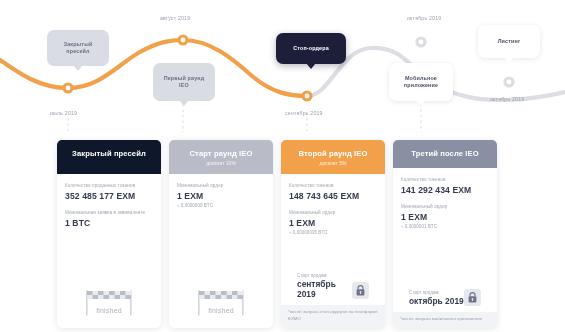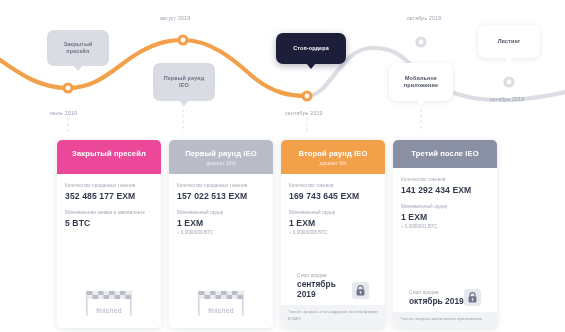--- a/index.html
+++ b/index.html
@@ -114,21 +114,21 @@
     display: flex;
     flex-direction: column;
     position: relative;
   }
 
   .card-header {
     padding: 9px 5px 8px 5px;
     text-align: center;
     color: #ffffff;
   }
-  .card-header.grey-light { background: #ec4899; }
+  .card-header.grey-light { background: #0f172a; }
   .card-header.grey-mid   { background: #b9bcc6; }
   .card-header.orange     { background: #f3a04a; }
   .card-header.grey-blue  { background: #8a90a3; }
 
   .card-title {
     font-size: 7.6px;
     font-weight: 700;
     letter-spacing: 0.1px;
     display: block;
   }
@@ -291,21 +291,21 @@
       <span class="card-title">Закрытый пресейл</span>
       <span class="card-discount hidden-text">дисконт 15%</span>
     </div>
     <div class="card-body">
       <div class="field-block">
         <span class="field-label">Количество проданных токенов</span>
         <span class="field-value">352 485 177 EXM</span>
       </div>
       <div class="field-block">
         <span class="field-label">Минимальная заявка в эквиваленте</span>
-        <span class="field-value">5 BTC</span>
+        <span class="field-value">1 BTC</span>
       </div>
       <div class="finished-wrap">
         <svg class="flag-graphic" width="54" height="26" viewBox="0 0 54 26">
           <rect x="4" y="0.5" width="1.6" height="25" fill="#d3d6dd"></rect>
           <rect x="48" y="0.5" width="1.6" height="25" fill="#d3d6dd"></rect>
           <g>
             <rect x="5" y="1" width="44" height="4" fill="#e9ebef"></rect>
             <rect x="5" y="5" width="44" height="4" fill="#e9ebef"></rect>
             <rect x="5" y="1" width="5.5" height="4" fill="#b9bdc7"></rect>
             <rect x="16" y="1" width="5.5" height="4" fill="#b9bdc7"></rect>
@@ -317,28 +317,24 @@
             <rect x="43.5" y="5" width="5.5" height="4" fill="#b9bdc7"></rect>
           </g>
         </svg>
         <span class="finished-text">finished</span>
       </div>
     </div>
   </div>
 
   <div class="card">
     <div class="card-header grey-mid">
-      <span class="card-title">Первый раунд IEO</span>
+      <span class="card-title">Старт раунд IEO</span>
       <span class="card-discount">дисконт 10%</span>
     </div>
     <div class="card-body">
-      <div class="field-block">
-        <span class="field-label">Количество проданных токенов</span>
-        <span class="field-value">157 022 513 EXM</span>
-      </div>
       <div class="field-block">
         <span class="field-label">Минимальный ордер</span>
         <span class="field-value">1 EXM</span>
         <span class="field-sub">≈ 0,0000009 BTC</span>
       </div>
       <div class="finished-wrap">
         <svg class="flag-graphic" width="54" height="26" viewBox="0 0 54 26">
           <rect x="4" y="0.5" width="1.6" height="25" fill="#d3d6dd"></rect>
           <rect x="48" y="0.5" width="1.6" height="25" fill="#d3d6dd"></rect>
           <g>
@@ -360,21 +356,21 @@
   </div>
 
   <div class="card">
     <div class="card-header orange">
       <span class="card-title">Второй раунд IEO</span>
       <span class="card-discount">дисконт 5%</span>
     </div>
     <div class="card-body">
       <div class="field-block">
         <span class="field-label">Количество токенов</span>
-        <span class="field-value">169 743 645 EXM</span>
+        <span class="field-value">148 743 645 EXM</span>
       </div>
       <div class="field-block">
         <span class="field-label">Минимальный ордер</span>
         <span class="field-value">1 EXM</span>
         <span class="field-sub">≈ 0,00000095 BTC</span>
       </div>
       <div class="start-wrap">
         <span class="start-texts">
           <span class="start-label">Старт продаж</span>
           <span class="start-date">сентябрь 2019</span>

